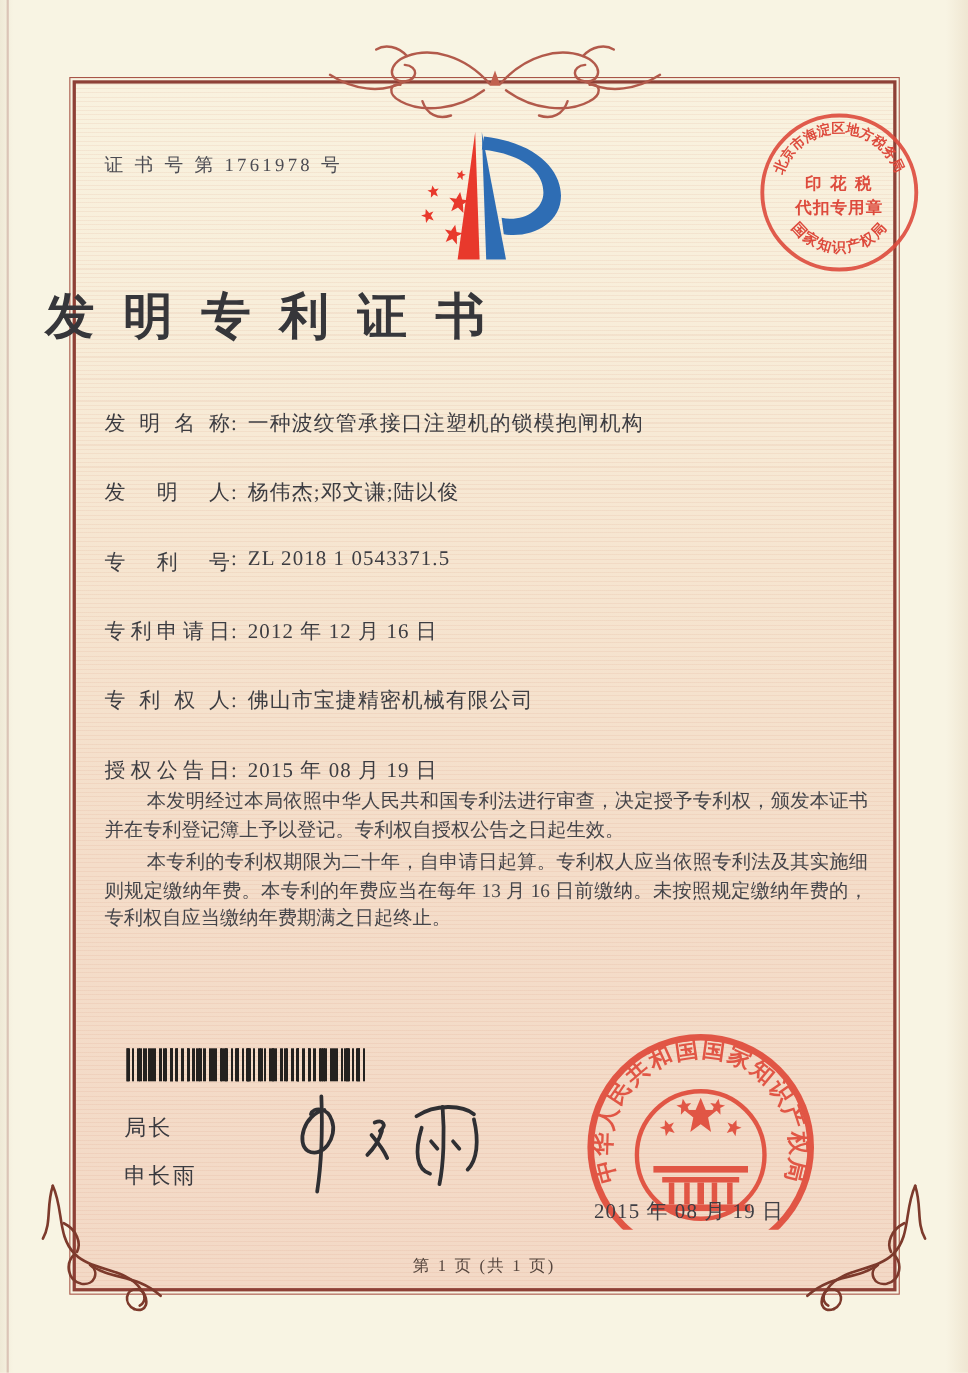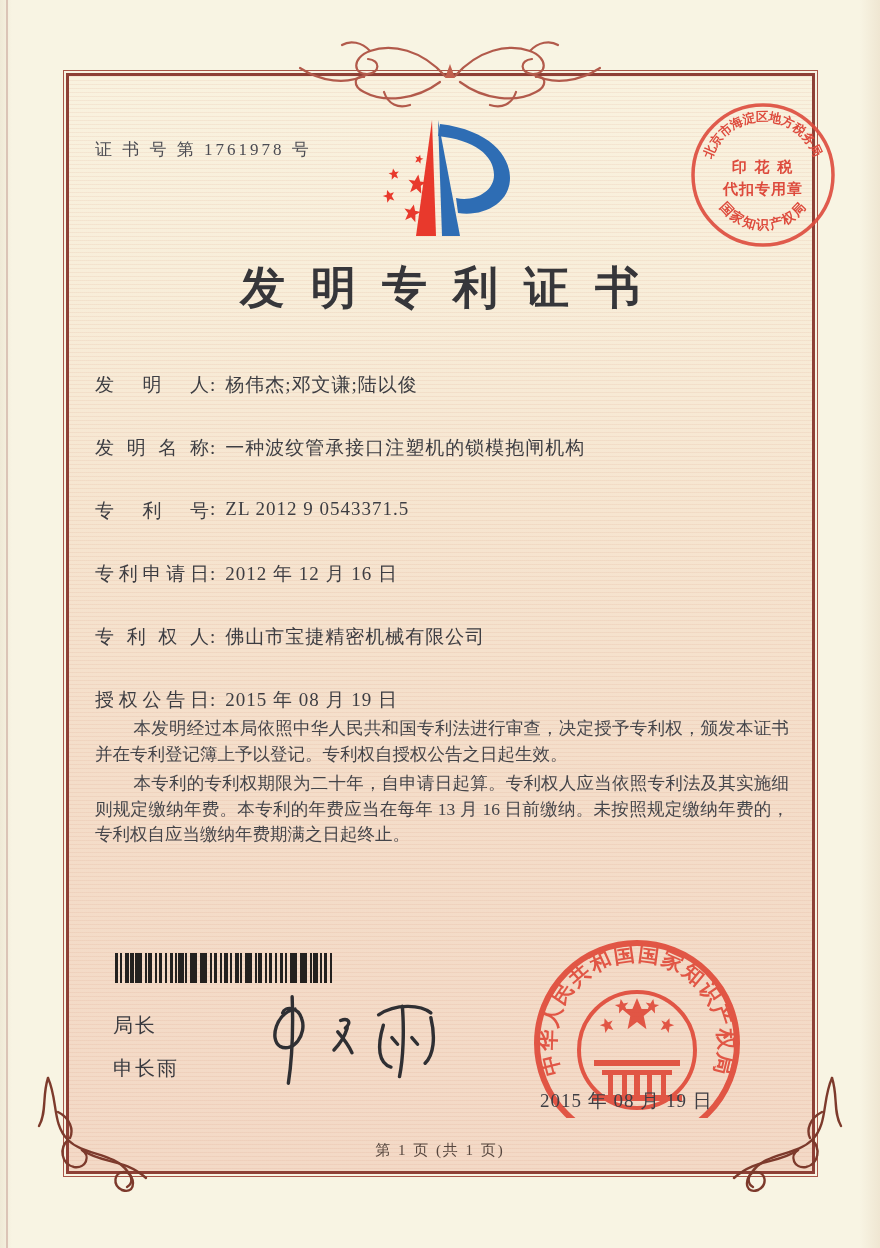--- a/index.html
+++ b/index.html
@@ -34,22 +34,22 @@
   
   .cert-no {
     position:absolute; left:95px; top:138px;
     font-size:17px; letter-spacing:3px; color:#4b4b52;text-align:center;
   }
   .logo { position:absolute; left:368px; top:114px; }
   .tax-stamp { position:absolute; left:688px; top:100px; }
 
   .title {
     position:absolute; left:0; right:0; top:258px;
-    text-align:center; font-size:45px; font-weight:600; color:#36363a;
-    letter-spacing:26px; padding-left:26px;
+    font-size:45px; font-weight:600; color:#36363a;
+    letter-spacing:26px; padding-left:41px;
   }
 
   .fields { position:absolute; left:95px; top:372px; width:650px; }
   .field-row { height:26px; margin-bottom:37px; font-size:19px; color:#3d3d42; white-space:nowrap; }
   .flabel { display:inline-block; width:114px; text-align:justify; text-align-last:justify; vertical-align:top; }
   .fcolon { display:inline-block; margin:0 10px 0 1px; }
   .fvalue { letter-spacing:1px; }
 
   .body-text {
     position:absolute; left:95px; top:716px; width:694px;
@@ -155,27 +155,27 @@
       <text font-size="13"><textPath href="#taxBottom" startOffset="6" textLength="100">国家知识产权局</textPath></text>
       <text x="75" y="72" font-size="15" text-anchor="middle" letter-spacing="2">印 花 税</text>
       <text x="75" y="94" font-size="15" text-anchor="middle" letter-spacing="1">代扣专用章</text>
     </g>
   </svg>
 
   <div class="title">发明专利证书</div>
 
   <div class="fields">
     <div class="field-row">
+      <span class="flabel">发明名称</span><span class="fcolon">:</span><span class="fvalue">一种波纹管承接口注塑机的锁模抱闸机构</span>
+    </div>
+    <div class="field-row">
       <span class="flabel">发明人</span><span class="fcolon">:</span><span class="fvalue">杨伟杰;邓文谦;陆以俊</span>
     </div>
     <div class="field-row">
-      <span class="flabel">发明名称</span><span class="fcolon">:</span><span class="fvalue">一种波纹管承接口注塑机的锁模抱闸机构</span>
-    </div>
-    <div class="field-row">
-      <span class="flabel">专利号</span><span class="fcolon">:</span><span class="fvalue">ZL 2012 9 0543371.5</span>
+      <span class="flabel">专利号</span><span class="fcolon">:</span><span class="fvalue">ZL 2018 1 0543371.5</span>
     </div>
     <div class="field-row">
       <span class="flabel">专利申请日</span><span class="fcolon">:</span><span class="fvalue">2012 年 12 月 16 日</span>
     </div>
     <div class="field-row">
       <span class="flabel">专利权人</span><span class="fcolon">:</span><span class="fvalue">佛山市宝捷精密机械有限公司</span>
     </div>
     <div class="field-row">
       <span class="flabel">授权公告日</span><span class="fcolon">:</span><span class="fvalue">2015 年 08 月 19 日</span>
     </div>

